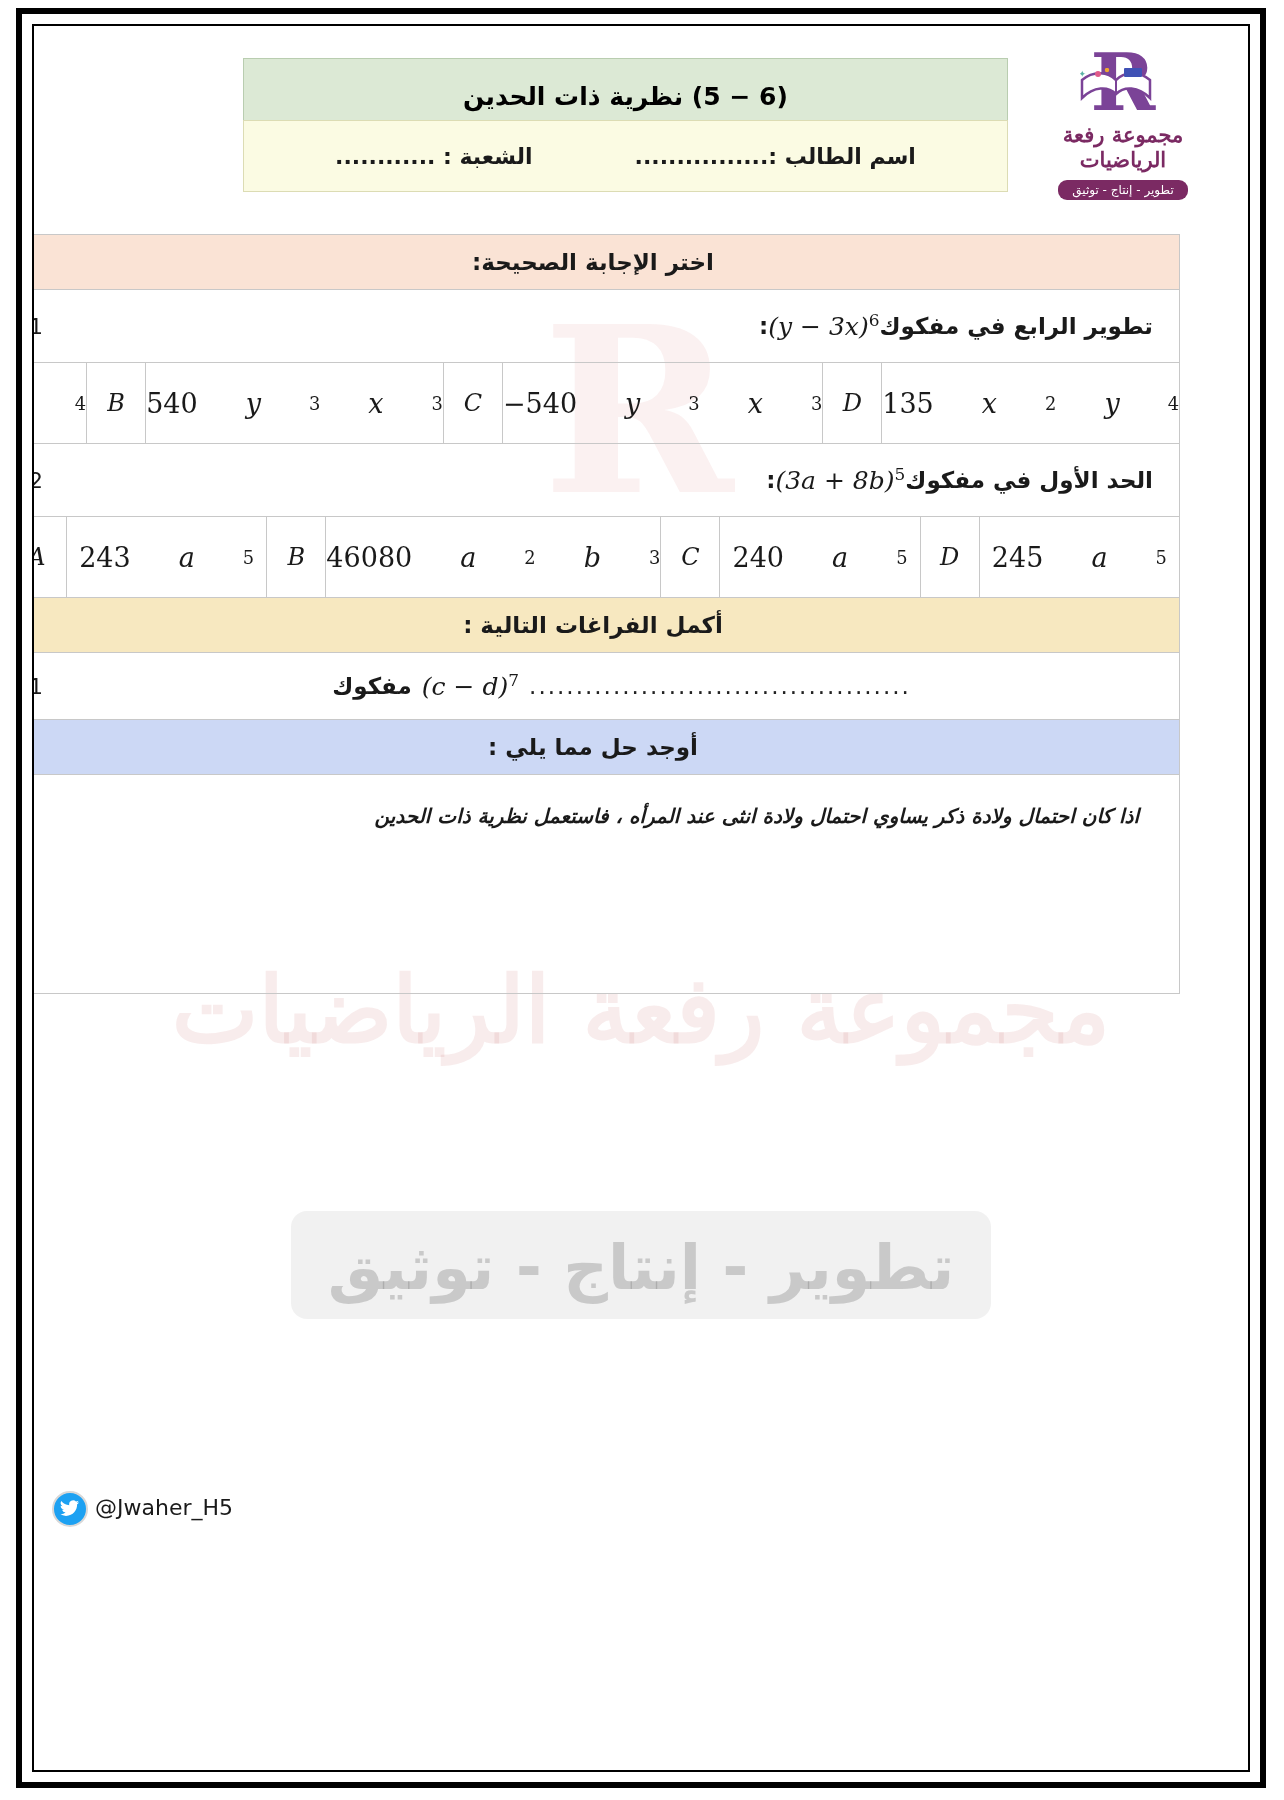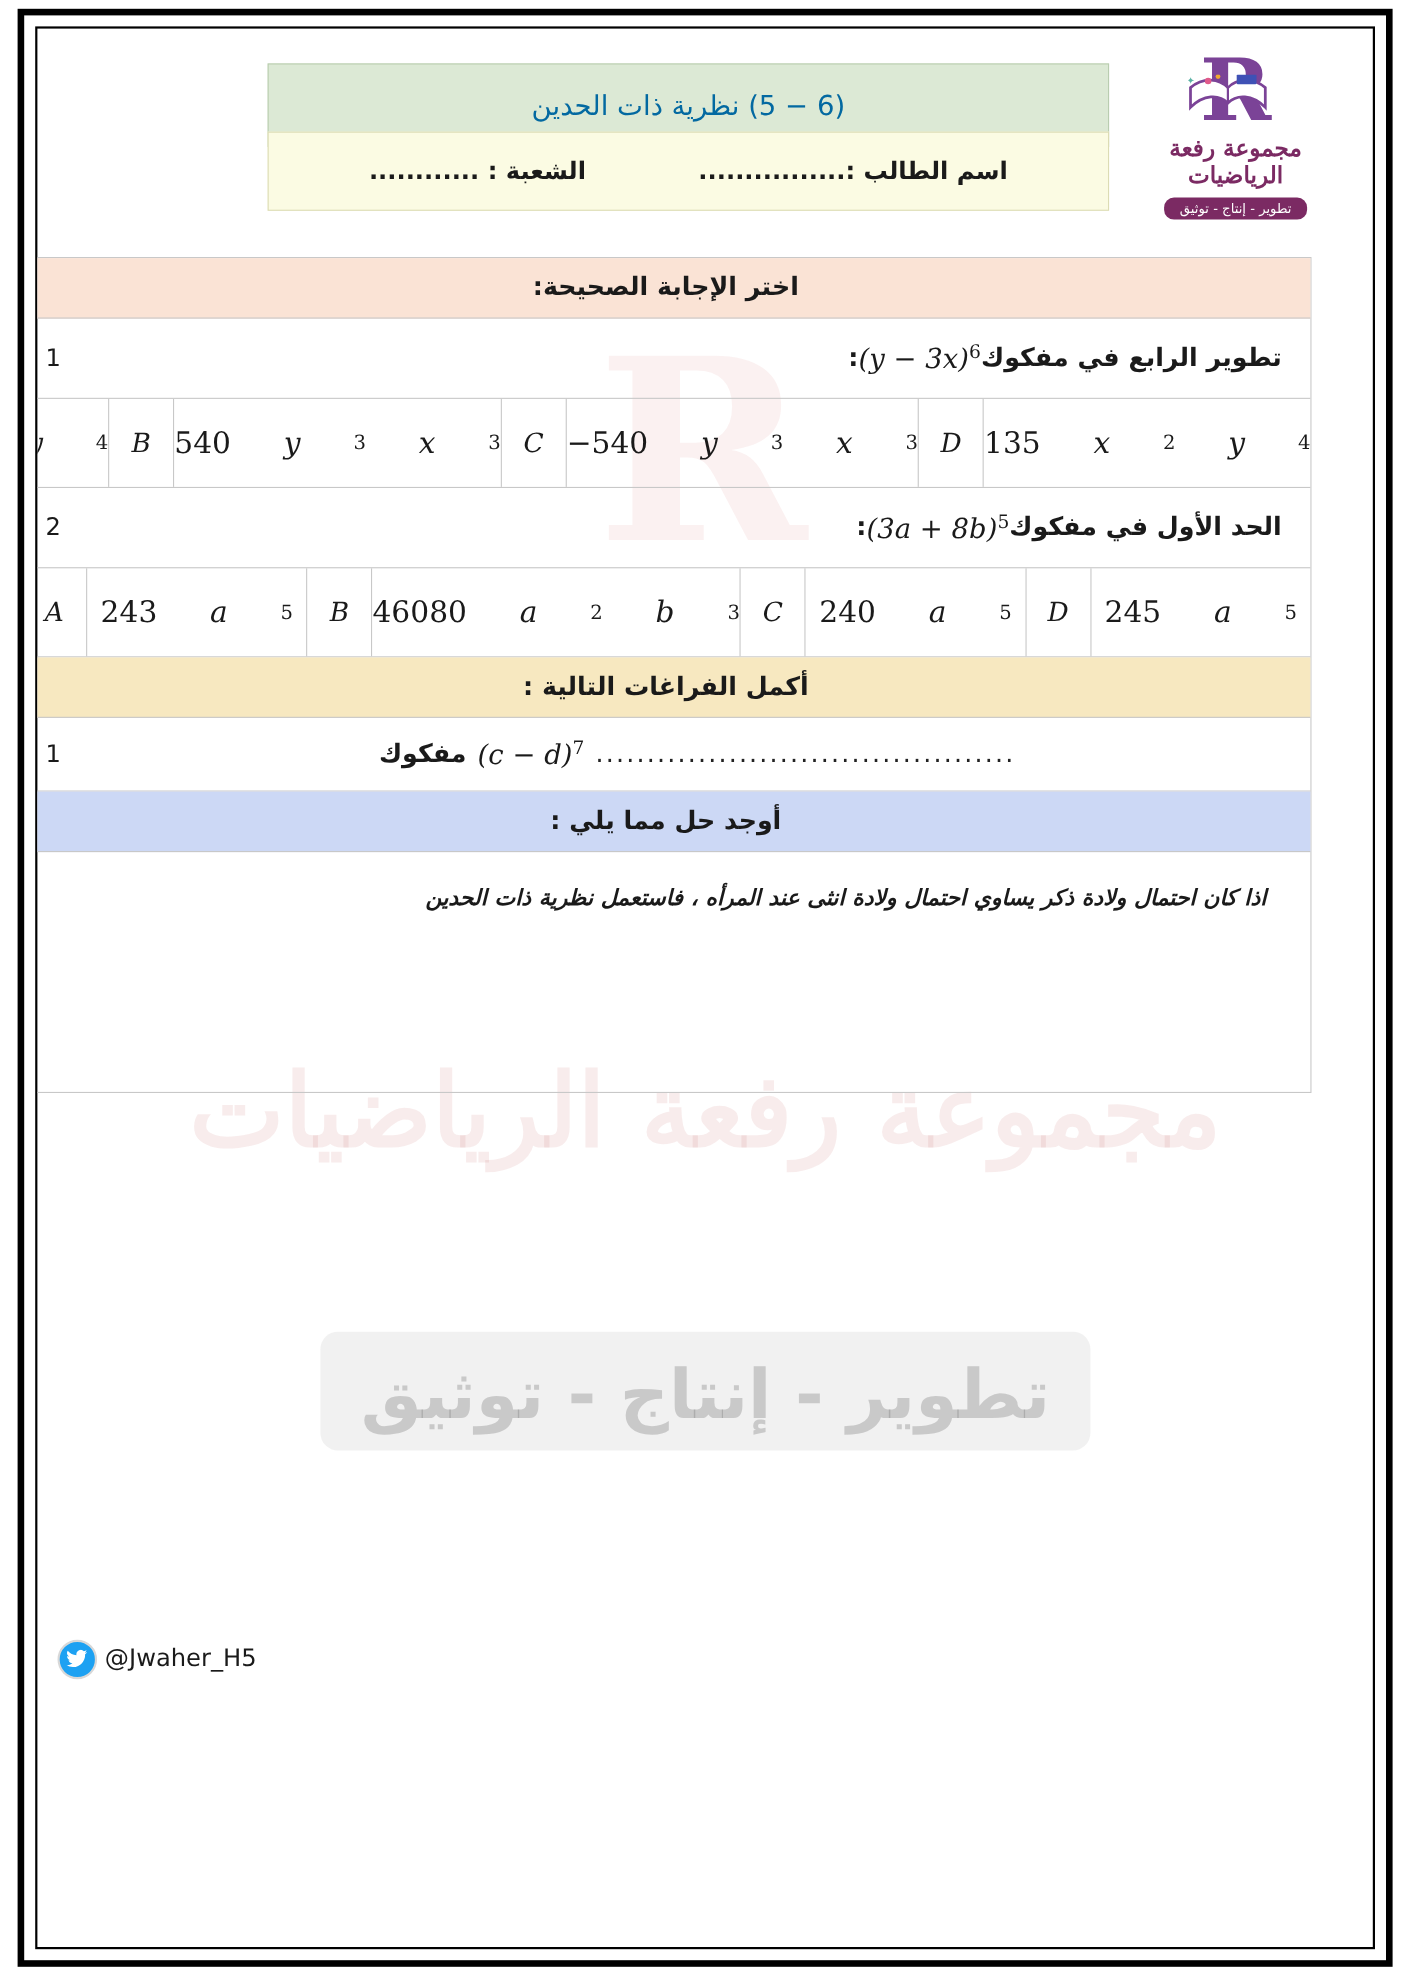--- a/index.html
+++ b/index.html
@@ -135,22 +135,22 @@
     top: 32px;
     width: 765px;
     height: 76px;
     background: #dce9d5;
     border: 1px solid #b9cdb0;
     box-sizing: border-box;
     display: flex;
     align-items: center;
     justify-content: center;
     font-size: 25px;
-    font-weight: normal;
-    color: #0369a1;
+    font-weight: bold;
+    color: #000000;
   }
   .info-box {
     position: absolute;
     right: 240px;
     top: 94px;
     width: 765px;
     height: 72px;
     background: #fbfbe3;
     border: 1px solid #dcdcb4;
     box-sizing: border-box;
@@ -158,21 +158,21 @@
     align-items: center;
     justify-content: space-around;
     font-size: 22px;
     font-weight: bold;
     padding: 0 40px;
   }
 
   
   .sheet {
     position: absolute;
-    right: 56px;
+    right: 68px;
     top: 208px;
     width: 1174px;
     border: 1px solid #c8c8c8;
     box-sizing: border-box;
   }
   .band {
     text-align: center;
     font-size: 23px;
     font-weight: bold;
     padding: 14px 0;

